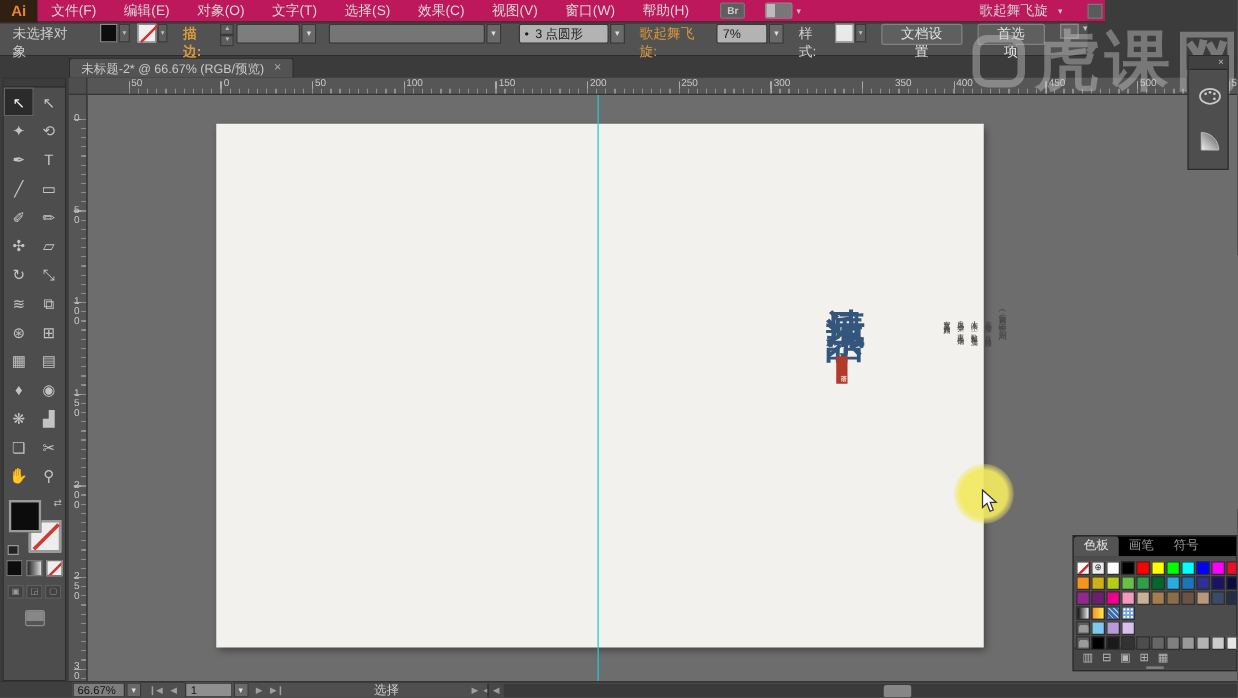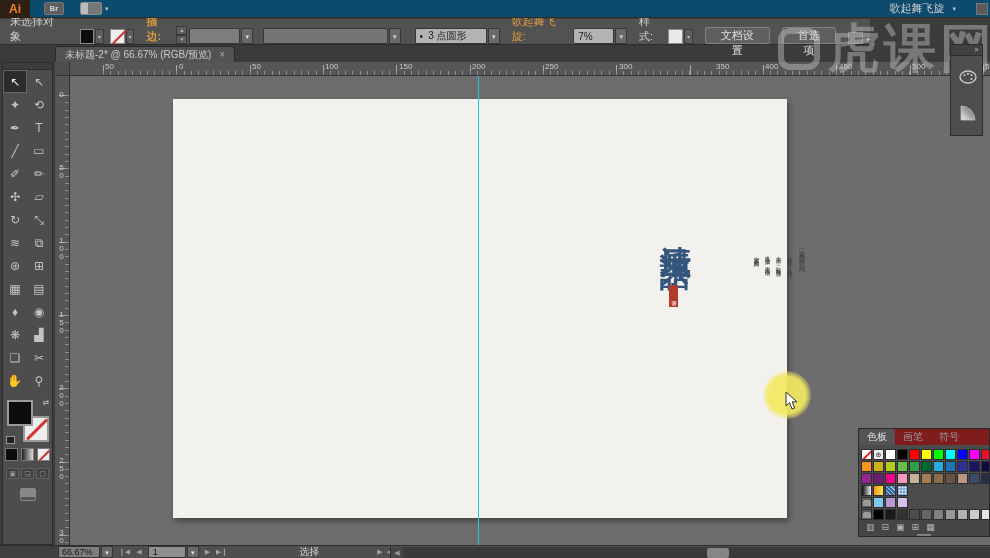--- a/index.html
+++ b/index.html
@@ -1,31 +1,31 @@
 <!DOCTYPE html>
 <html><head>
 <meta charset="utf-8">
 <style>
   * { box-sizing: border-box; margin: 0; padding: 0; }
   html,body { width:990px; height:558px; overflow:hidden; }
   body { font-family:"Liberation Sans","DejaVu Sans",sans-serif; background:#3c3c3c; }
   #stage { position:relative; width:990px; height:558px; overflow:hidden; background:#3c3c3c; }
 
   
-  #menu-bar { position:absolute; left:0; top:0; width:990px; height:18px; background:#0c4a6e; border-bottom:1px solid #2e2e2e; display:flex; align-items:center; z-index:30; }
+  #menu-bar { position:absolute; left:0; top:0; width:884px; height:18px; background:#be185d; border-bottom:1px solid #2e2e2e; display:flex; align-items:center; z-index:30; }
   #ai-logo { width:30px; height:18px; background:#2f2013; color:#e8852c; font-weight:bold; font-size:12px; display:flex; align-items:center; justify-content:center; }
   .menu-item { color:#d6d6d6; font-size:11px; padding:0 11px; line-height:18px; cursor:default; }
   #bridge-btn { margin-left:14px; width:20px; height:13px; background:#5e5e5e; border:1px solid #777; border-radius:2px; color:#cfcfcf; font-size:8px; font-weight:bold; text-align:center; line-height:11px; }
   #workspace-switcher-icon { margin-left:16px; width:22px; height:13px; border:1px solid #8a8a8a; background:linear-gradient(90deg,#bbb 0 7px,#777 7px); border-radius:2px; }
   .dd-arrow { color:#c2c2c2; font-size:7px; margin-left:3px; }
   #workspace-label { margin-left:auto; margin-right:34px; color:#d0d0d0; font-size:11px; display:flex; align-items:center; gap:5px; }
   #appbar-控 { position:absolute; right:2px; top:3px; width:12px; height:12px; background:#5a5a5a; border:1px solid #777; }
 
   
-  #control-bar { position:absolute; left:0; top:19px; width:870px; height:26px; background:#525252; border-bottom:1px solid #2c2c2c; display:flex; align-items:flex-end; font-size:11px; color:#cfcfcf; z-index:29; }
+  #control-bar { position:absolute; left:0; top:19px; width:870px; height:26px; background:#525252; border-bottom:1px solid #2c2c2c; display:flex; align-items:flex-start; font-size:11px; color:#cfcfcf; z-index:29; }
   #selection-status { padding:0 10px; }
   .cb-swatch { width:15px; height:15px; border:1px solid #8b8b8b; position:relative; margin-left:6px; }
   #cb-fill-swatch { background:#0d0d0d; }
   #cb-stroke-swatch { background:#efefef; }
   #cb-stroke-swatch::after { content:""; position:absolute; left:-1px; top:6px; width:19px; height:2px; background:#c33; transform:rotate(-45deg); }
   .mini-dd { width:9px; height:15px; background:#5d5d5d; border:1px solid #3a3a3a; color:#bbb; font-size:6px; text-align:center; line-height:15px; margin-left:1px; }
   .orange-label { color:#dd9a3f; margin-left:12px; }
   .stepper { display:inline-flex; flex-direction:column; margin-left:5px; }
   .stepper span { font-size:5px; color:#bbb; line-height:7px; padding:0 2px; background:#5d5d5d; border:1px solid #3a3a3a; }
   .field { height:16px; background:#7d7d7d; border:1px solid #383838; border-radius:2px; color:#1c1c1c; font-size:10px; padding:0 4px; display:flex; align-items:center; }
@@ -84,21 +84,21 @@
   #highlight-circle { position:absolute; left:590px; top:272px; width:48px; height:48px; border-radius:50%; background:radial-gradient(circle,#f2e960 55%,rgba(242,233,96,0) 76%); opacity:.92; z-index:7; }
   #mouse-cursor { position:absolute; left:612px; top:292px; z-index:8; }
 
   
   #collapsed-dock { position:absolute; left:950px; top:44px; width:33px; height:92px; background:#4e4e4e; border:1px solid #2c2c2c; z-index:45; }
   #dock-header { height:11px; background:#414141; border-bottom:1px solid #2c2c2c; color:#bbb; font-size:8px; text-align:right; padding-right:3px; line-height:10px; }
   .dock-slot { width:33px; height:30px; display:flex; align-items:center; justify-content:center; margin-top:6px; }
 
   
   #swatches-panel { position:absolute; left:858px; top:428px; width:132px; height:109px; background:#474747; border:1px solid #2a2a2a; overflow:hidden; z-index:44; }
-  #swatch-tabs { height:16px; background:#7f1d1d; display:flex; font-size:10px; }
+  #swatch-tabs { height:16px; background:#000000; display:flex; font-size:10px; }
   .sw-tab { padding:0 8px; line-height:16px; color:#9b9b9b; }
   .sw-tab.active { background:#545454; color:#e3e3e3; border-radius:3px 3px 0 0; }
   #swatch-grid { padding:4px 0 0 2px; background:#4c4c4c; height:73px; }
   .sw-row { display:flex; height:12px; }
   .sw-cell { width:11px; height:11px; margin-right:1px; border:1px solid #2e2e2e; flex:0 0 11px; position:relative; overflow:hidden; font-size:7px; color:#333; text-align:center; line-height:9px; }
   .sw-none { background:#fff; }
   .sw-none::after { content:""; position:absolute; left:-2px; top:4px; width:15px; height:1.5px; background:#d22; transform:rotate(-45deg); }
   .sw-reg { background:#ececec; }
   .sw-grad-bw { background:linear-gradient(90deg,#0a0a0a,#f2f2f2); }
   .sw-grad-or { background:linear-gradient(90deg,#f7941e,#ffe94e); }
@@ -127,20 +127,21 @@
   #wm-logo { width:42px; height:42px; border:6px solid rgba(205,205,205,.42); border-radius:12px; }
   #wm-text { font-size:52px; font-weight:bold; letter-spacing:4px; font-family:"DejaVu Sans",sans-serif; }
 </style>
 </head>
 <body>
 
 <div id="stage">
 
   <div id="menu-bar">
     <div id="ai-logo">Ai</div>
+    <nav id="menu-items"><span class="menu-item">文件(F)</span><span class="menu-item">编辑(E)</span><span class="menu-item">对象(O)</span><span class="menu-item">文字(T)</span><span class="menu-item">选择(S)</span><span class="menu-item">效果(C)</span><span class="menu-item">视图(V)</span><span class="menu-item">窗口(W)</span><span class="menu-item">帮助(H)</span></nav>
     <div id="bridge-btn">Br</div>
     <div style="display:flex;align-items:center">
       <div id="workspace-switcher-icon"></div>
       <span class="dd-arrow">▾</span>
     </div>
     <div id="workspace-label">
       <span>歌起舞飞旋</span>
       <span class="dd-arrow">▾</span>
     </div>
     <div id="appbar-控"></div>

